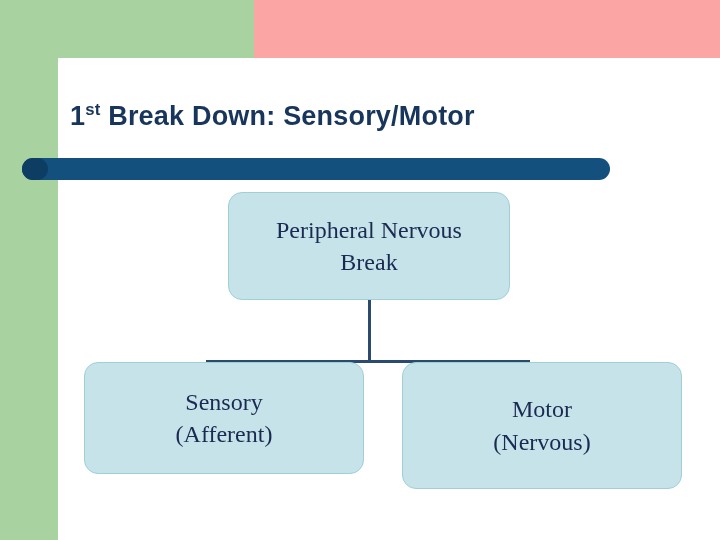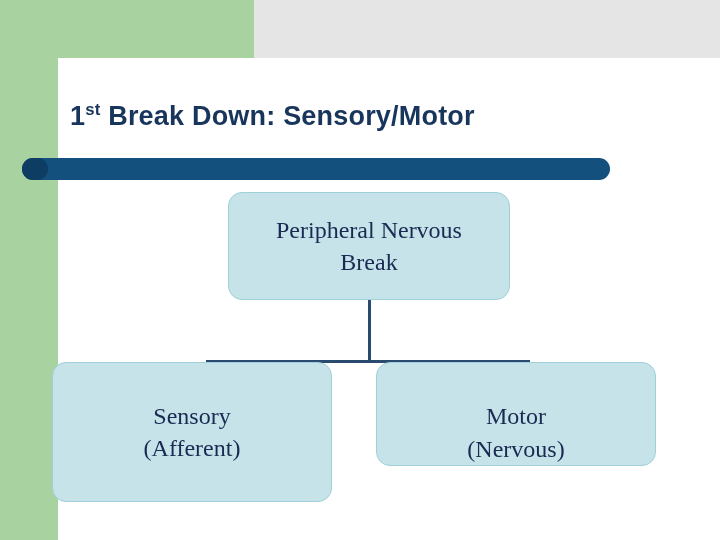--- a/index.html
+++ b/index.html
@@ -10,21 +10,21 @@
     width: 720px;
     height: 540px;
     background: #ffffff;
     font-family: "Liberation Sans", sans-serif;
     overflow: hidden;
   }
   #slide {
     position: relative;
     width: 720px;
     height: 540px;
-    background: #e5e5e5;
+    background: #fca5a5;
     overflow: hidden;
   }
   
   .green-band-tall {
     position: absolute;
     left: 0;
     top: 0;
     width: 58px;
     height: 540px;
     background: #a8d3a0;
@@ -98,31 +98,30 @@
     justify-content: center;
     box-sizing: border-box;
   }
   #node-pns {
     left: 228px;
     top: 192px;
     width: 282px;
     height: 108px;
   }
   #node-sensory {
-    left: 52px;
+    left: 84px;
     top: 362px;
     width: 280px;
-    height: 140px;
+    height: 112px;
   }
   #node-motor {
-    left: 376px;
+    left: 402px;
     top: 362px;
     width: 280px;
-    height: 104px;
-    align-items: flex-end;
+    height: 127px;
   }
   .node-text {
     padding: 0 10px;
     font-family: Liberation Serif, serif;
   }
   
   .conn {
     position: absolute;
     background: #2b4a6f;
   }

